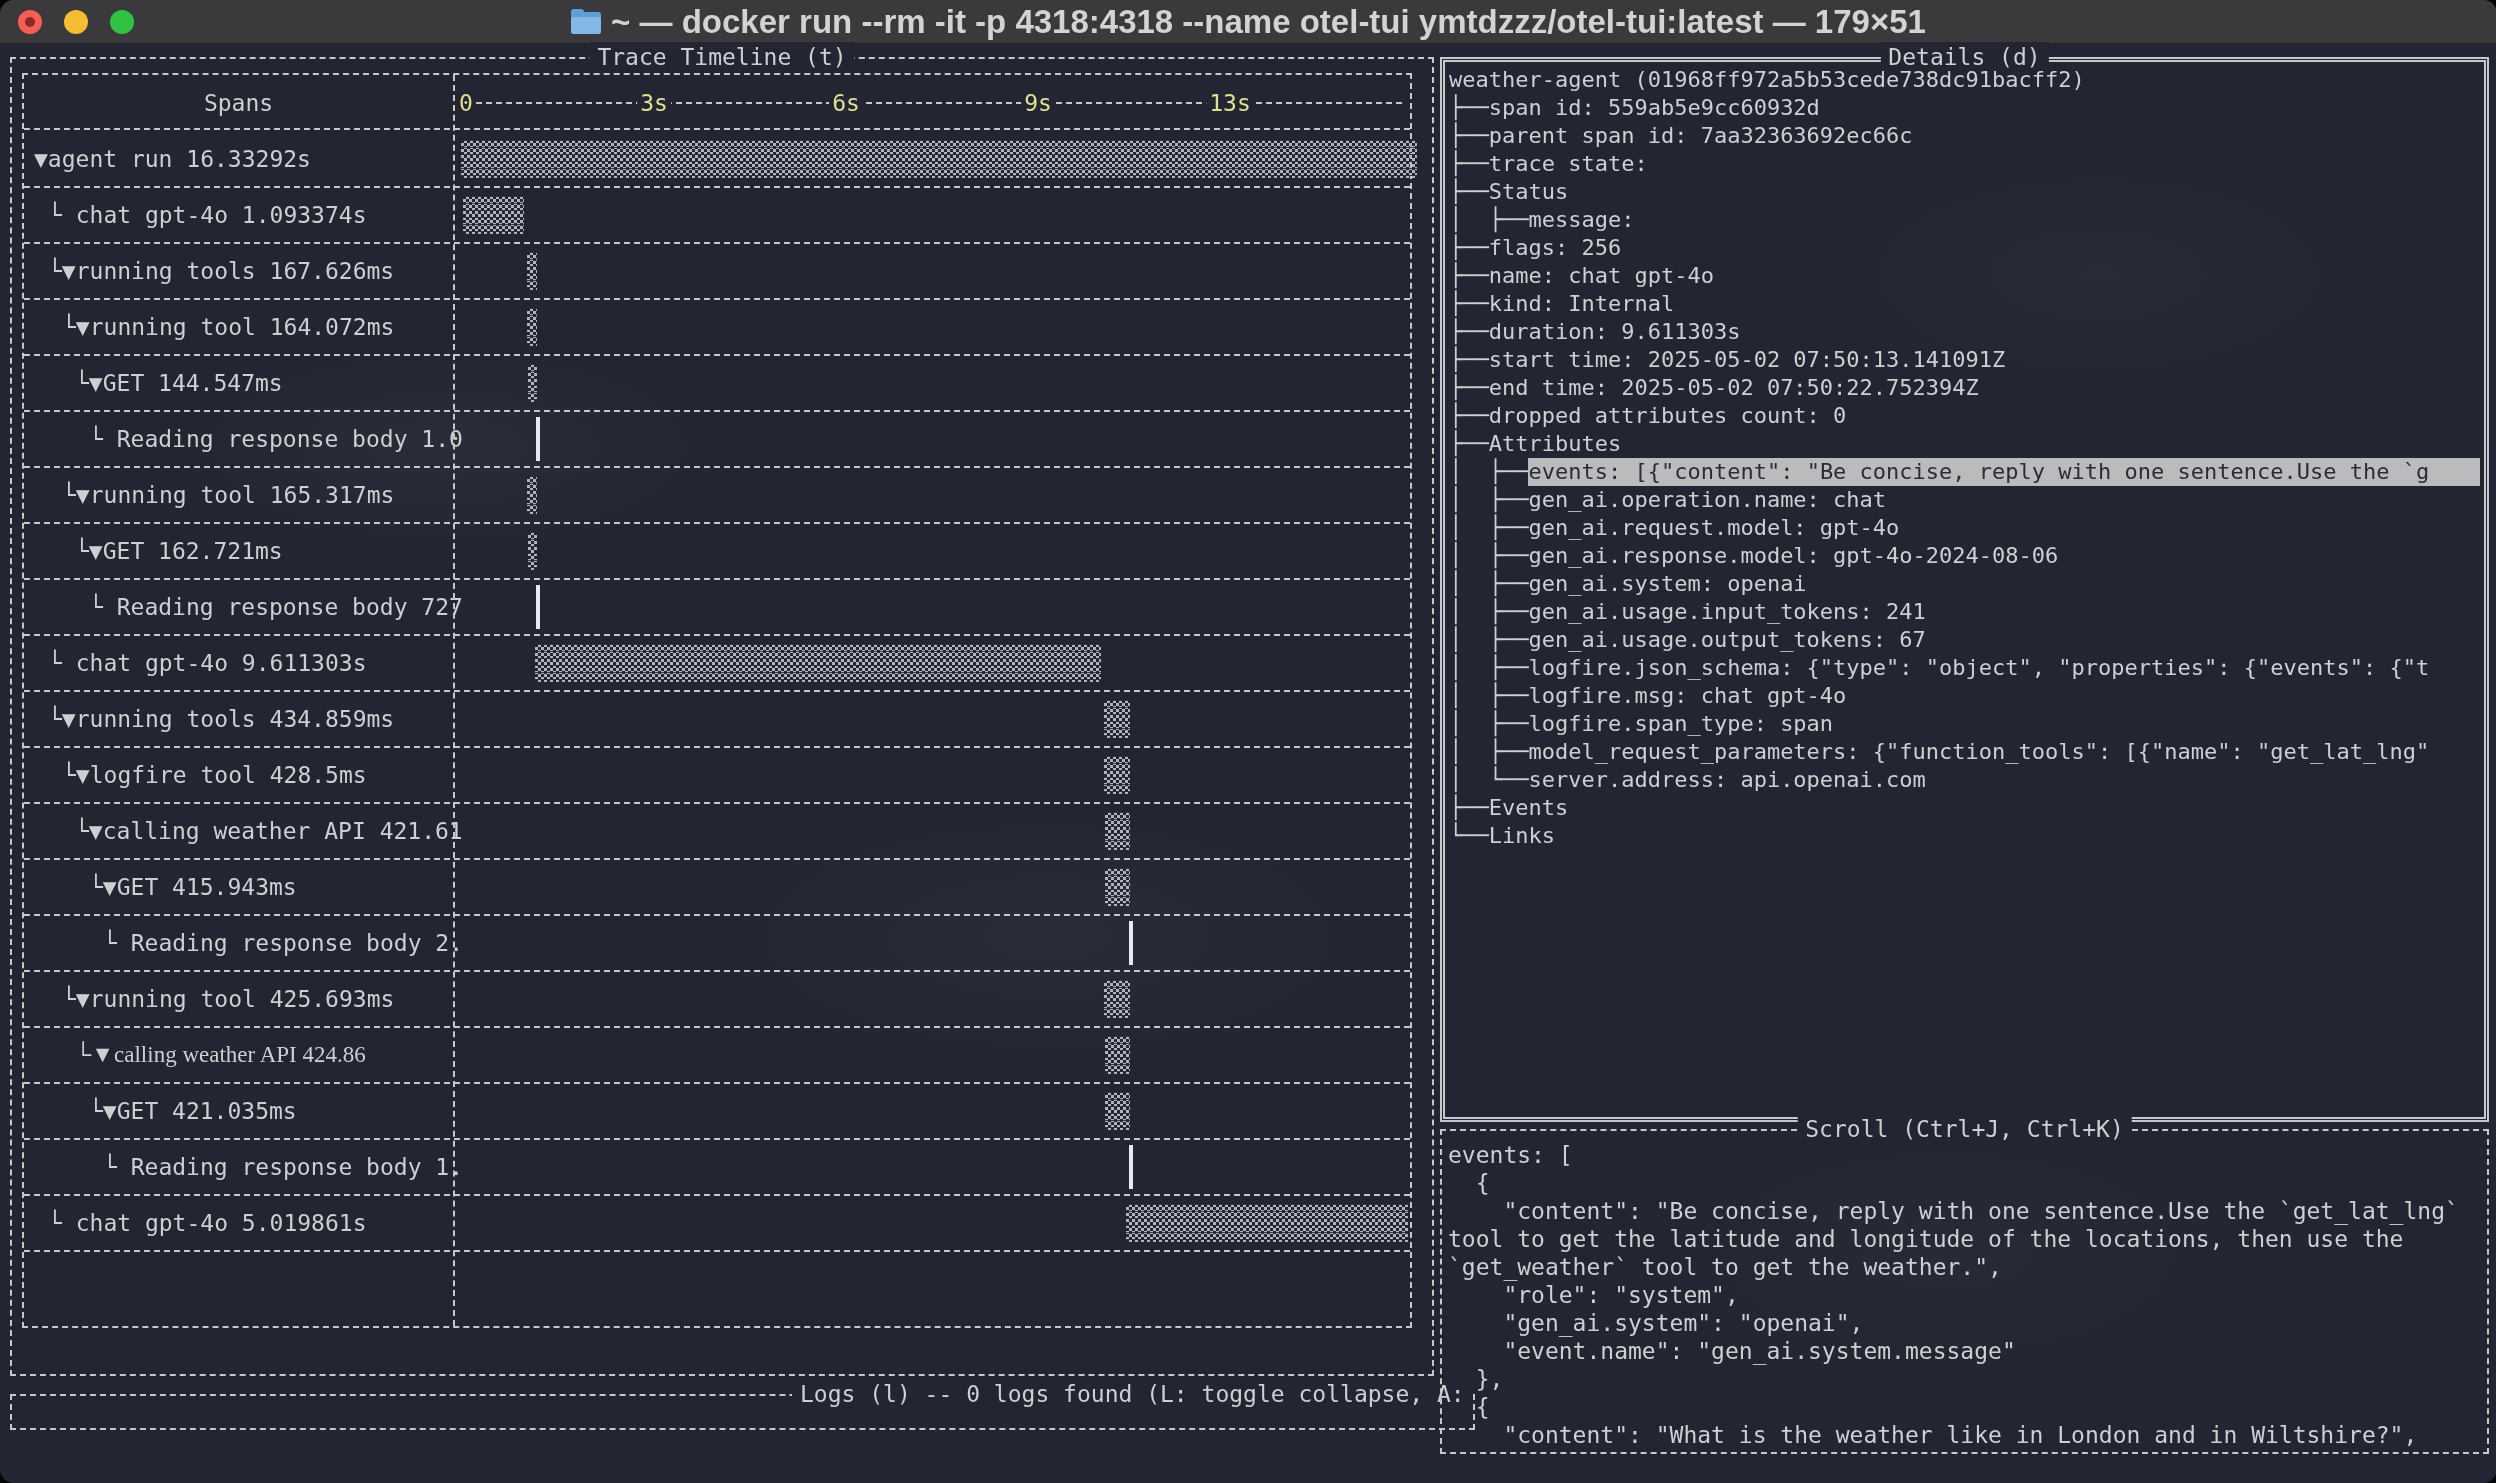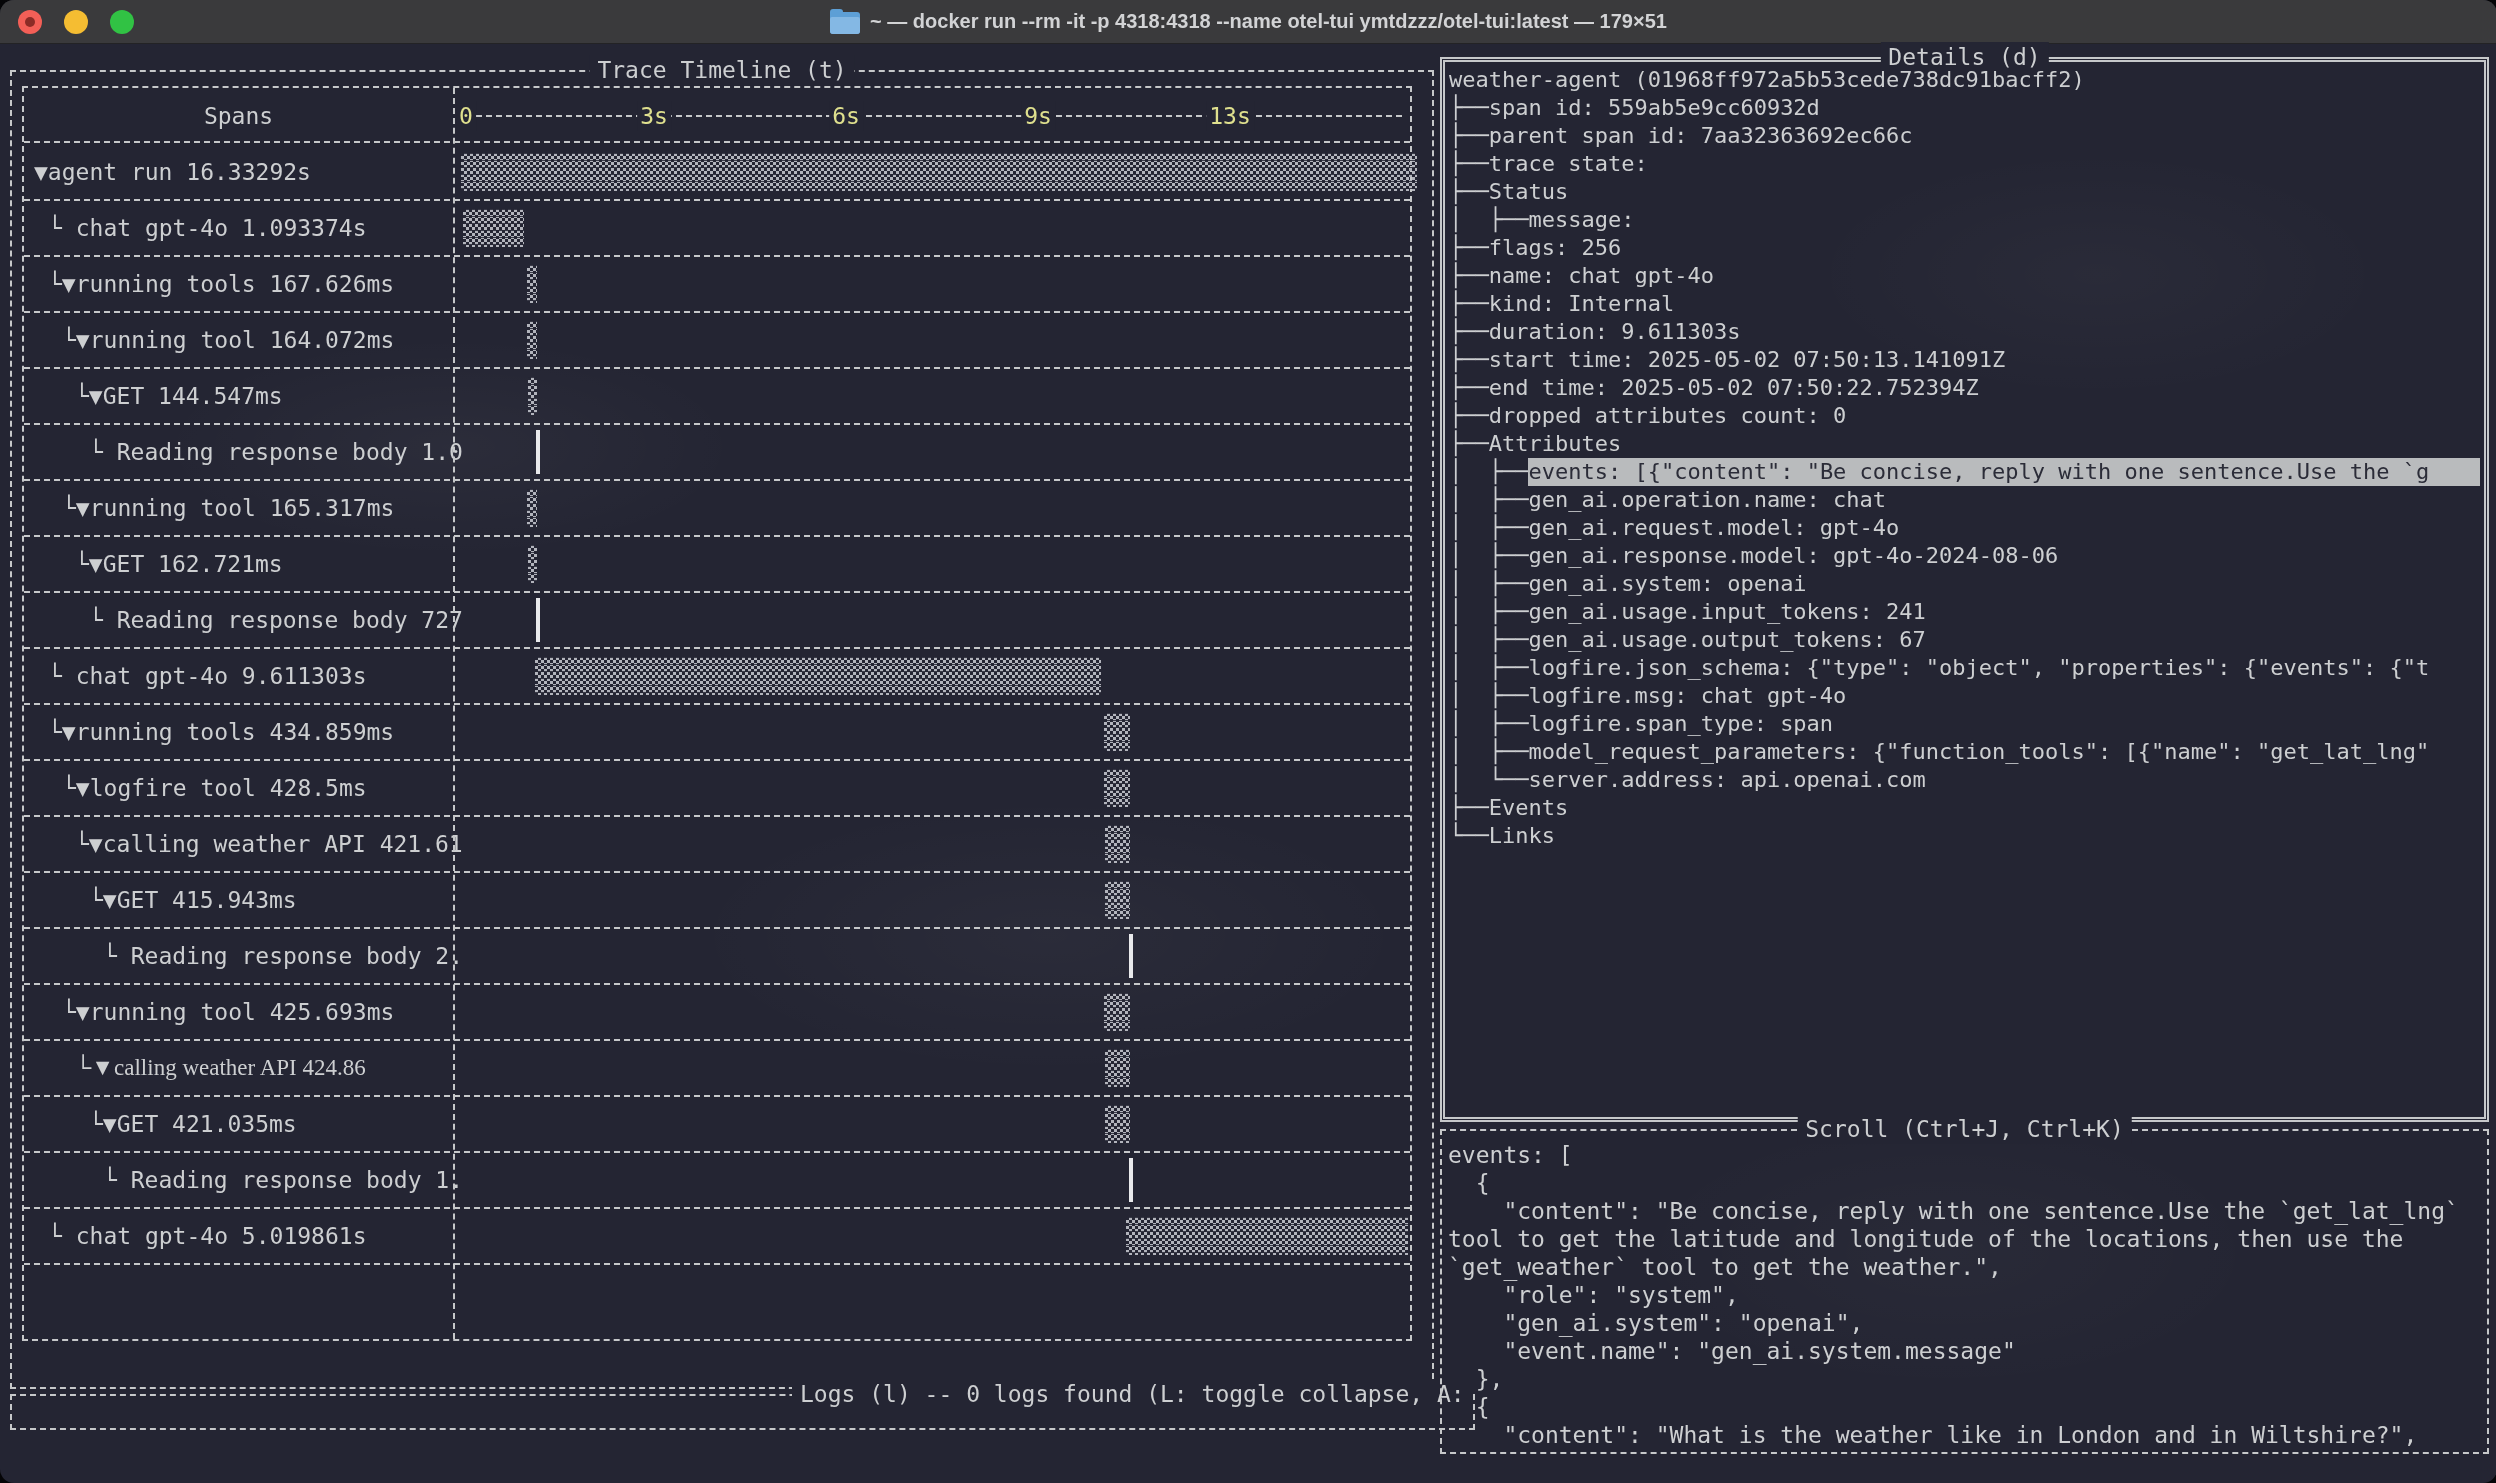--- a/index.html
+++ b/index.html
@@ -16,39 +16,39 @@
   
   .titlebar{position:absolute;left:0;top:0;width:100%;height:44px;background:var(--titlebar);
             display:flex;align-items:center;border-bottom:1px solid #232325;}
   .lights{position:absolute;left:18px;top:0;height:44px;display:flex;align-items:center;gap:22px;}
   .light{width:24px;height:24px;border-radius:50%;}
   .light.red{background:#f35f57;position:relative;}
   .light.red::after{content:"";position:absolute;left:7px;top:7px;width:10px;height:10px;border-radius:50%;background:#8c2b26;}
   .light.yellow{background:#f5bd32;}
   .light.green{background:#31c244;}
   .titlewrap{margin:0 auto;display:flex;align-items:center;gap:10px;
-             font-family:"Liberation Sans",sans-serif;font-weight:700;font-size:20px;color:var(--titlefg);}
+             font-family:"Liberation Sans",sans-serif;font-weight:700;font-size:33px;color:var(--titlefg);}
   .foldericon{width:30px;height:25px;position:relative;display:inline-block;}
   .foldericon .back{position:absolute;left:0;top:3px;width:30px;height:22px;background:#5d9fd6;border-radius:3px;}
   .foldericon .tab{position:absolute;left:0;top:0;width:13px;height:8px;background:#5d9fd6;border-radius:3px 3px 0 0;}
   .foldericon .front{position:absolute;left:0;top:8px;width:30px;height:17px;background:#84b8e4;border-radius:2px 2px 3px 3px;}
   
   .screen-glow{position:absolute;inset:44px 0 0 0;pointer-events:none;
     background:
       radial-gradient(416px 158px at 18% 28%, rgba(255,255,255,.035), transparent 70%),
       radial-gradient(515px 198px at 42% 62%, rgba(255,255,255,.03), transparent 70%),
       radial-gradient(416px 178px at 84% 16%, rgba(255,255,255,.028), transparent 70%),
       radial-gradient(455px 198px at 78% 84%, rgba(255,255,255,.025), transparent 70%);}
   
   .panel{position:absolute;border:2px dashed var(--line);background:transparent;}
   .panel-title{position:absolute;top:-17px;background:var(--bg);padding:0 8px;
                font-size:23px;line-height:30px;color:var(--fg);white-space:pre;}
   .center-title{left:50%;transform:translateX(-50%);}
   
-  #tl-panel{left:10px;top:70px;width:1424px;height:1319px;}
+  #tl-panel{left:10px;top:57px;width:1424px;height:1319px;}
   #spans-table{position:absolute;left:10px;top:14px;width:1390px;height:1255px;
                border:2px dashed var(--line);}
   #col-divider{position:absolute;left:429px;top:0;bottom:0;width:0;border-left:2px dashed var(--line);}
   #table-header{position:absolute;left:0;top:0;width:100%;height:55px;border-bottom:2px dashed var(--line);}
   #spans-header-label{position:absolute;left:0;top:0;width:429px;height:55px;display:flex;
                       align-items:center;justify-content:center;font-size:23px;color:var(--fg);}
   #axis{position:absolute;left:429px;right:0;top:0;height:55px;}
   #axis .axis-line{position:absolute;left:13px;right:8px;top:27px;border-top:2px dashed var(--line);}
   #axis .tick{position:absolute;top:13px;transform:translateX(-50%);background:var(--bg);
               padding:0 3px;font-size:23px;line-height:30px;color:var(--accent);}

